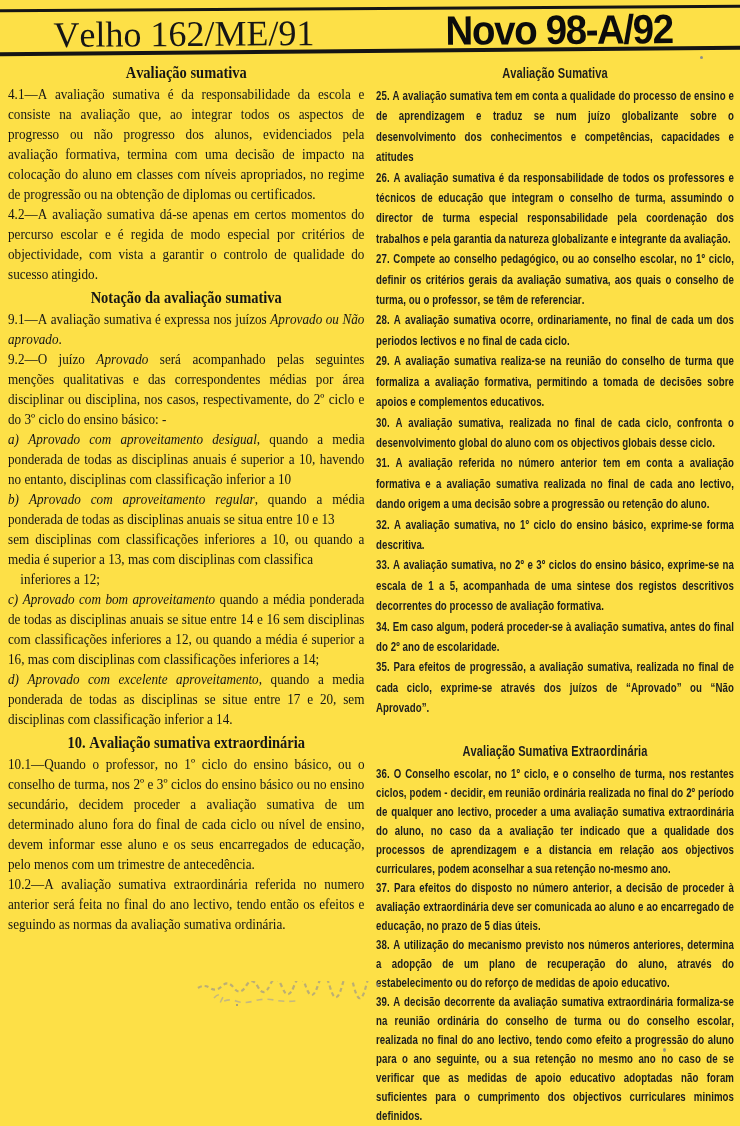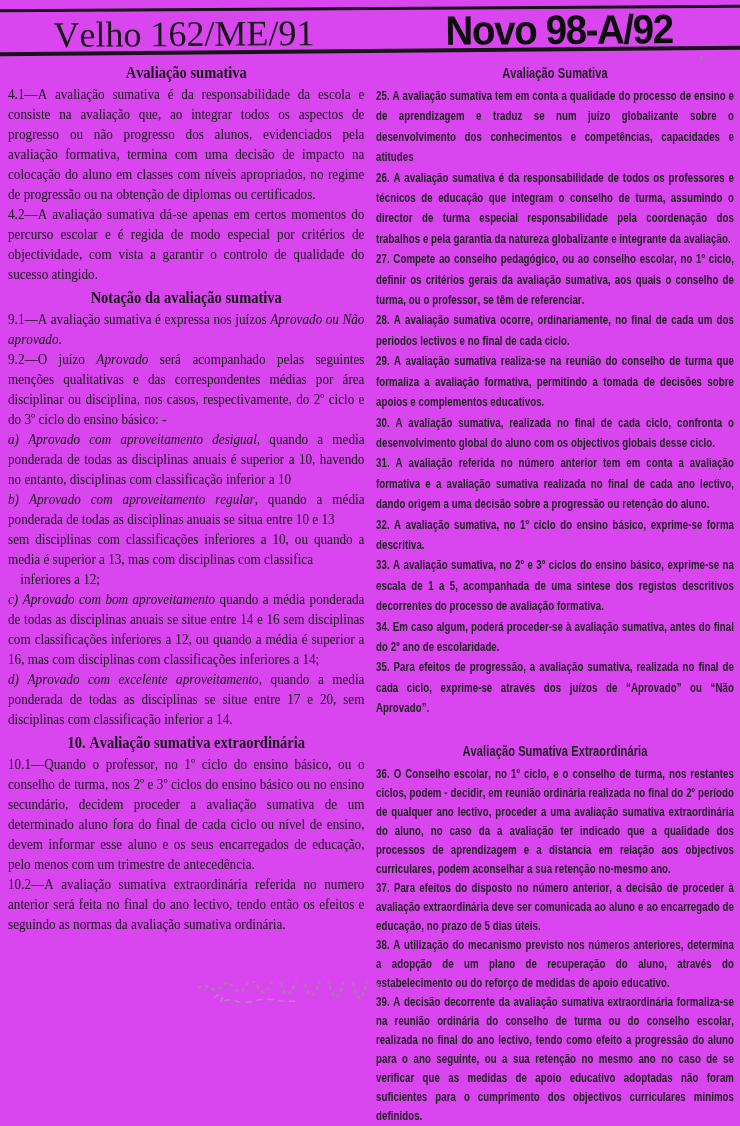--- a/index.html
+++ b/index.html
@@ -1,16 +1,16 @@
 <!DOCTYPE html>
 <html><head>
 <meta charset="utf-8">
 <style>
   html,body{margin:0;padding:0;background:#e8e8e4;}
-  .page{position:relative;width:740px;height:1126px;background:#d946ef;overflow:hidden;
+  .page{position:relative;width:740px;height:1126px;background:#fde047;overflow:hidden;
         font-kerning:none;}
   
   .rule{position:absolute;left:-4px;right:-4px;background:#151515;}
   .rule-top{top:7px;height:3px;transform:rotate(-0.35deg);}
   .rule-mid{top:49px;height:4px;transform:rotate(-0.5deg);}
   .title-old{position:absolute;left:28px;top:13px;width:312px;text-align:center;
     font-family:"Liberation Serif",serif;font-size:36px;color:#161616;
     transform:rotate(-0.4deg);white-space:nowrap;}
   .title-new{position:absolute;left:398px;top:7px;width:322px;text-align:center;
     font-family:"Liberation Sans",sans-serif;font-weight:700;font-size:41px;

